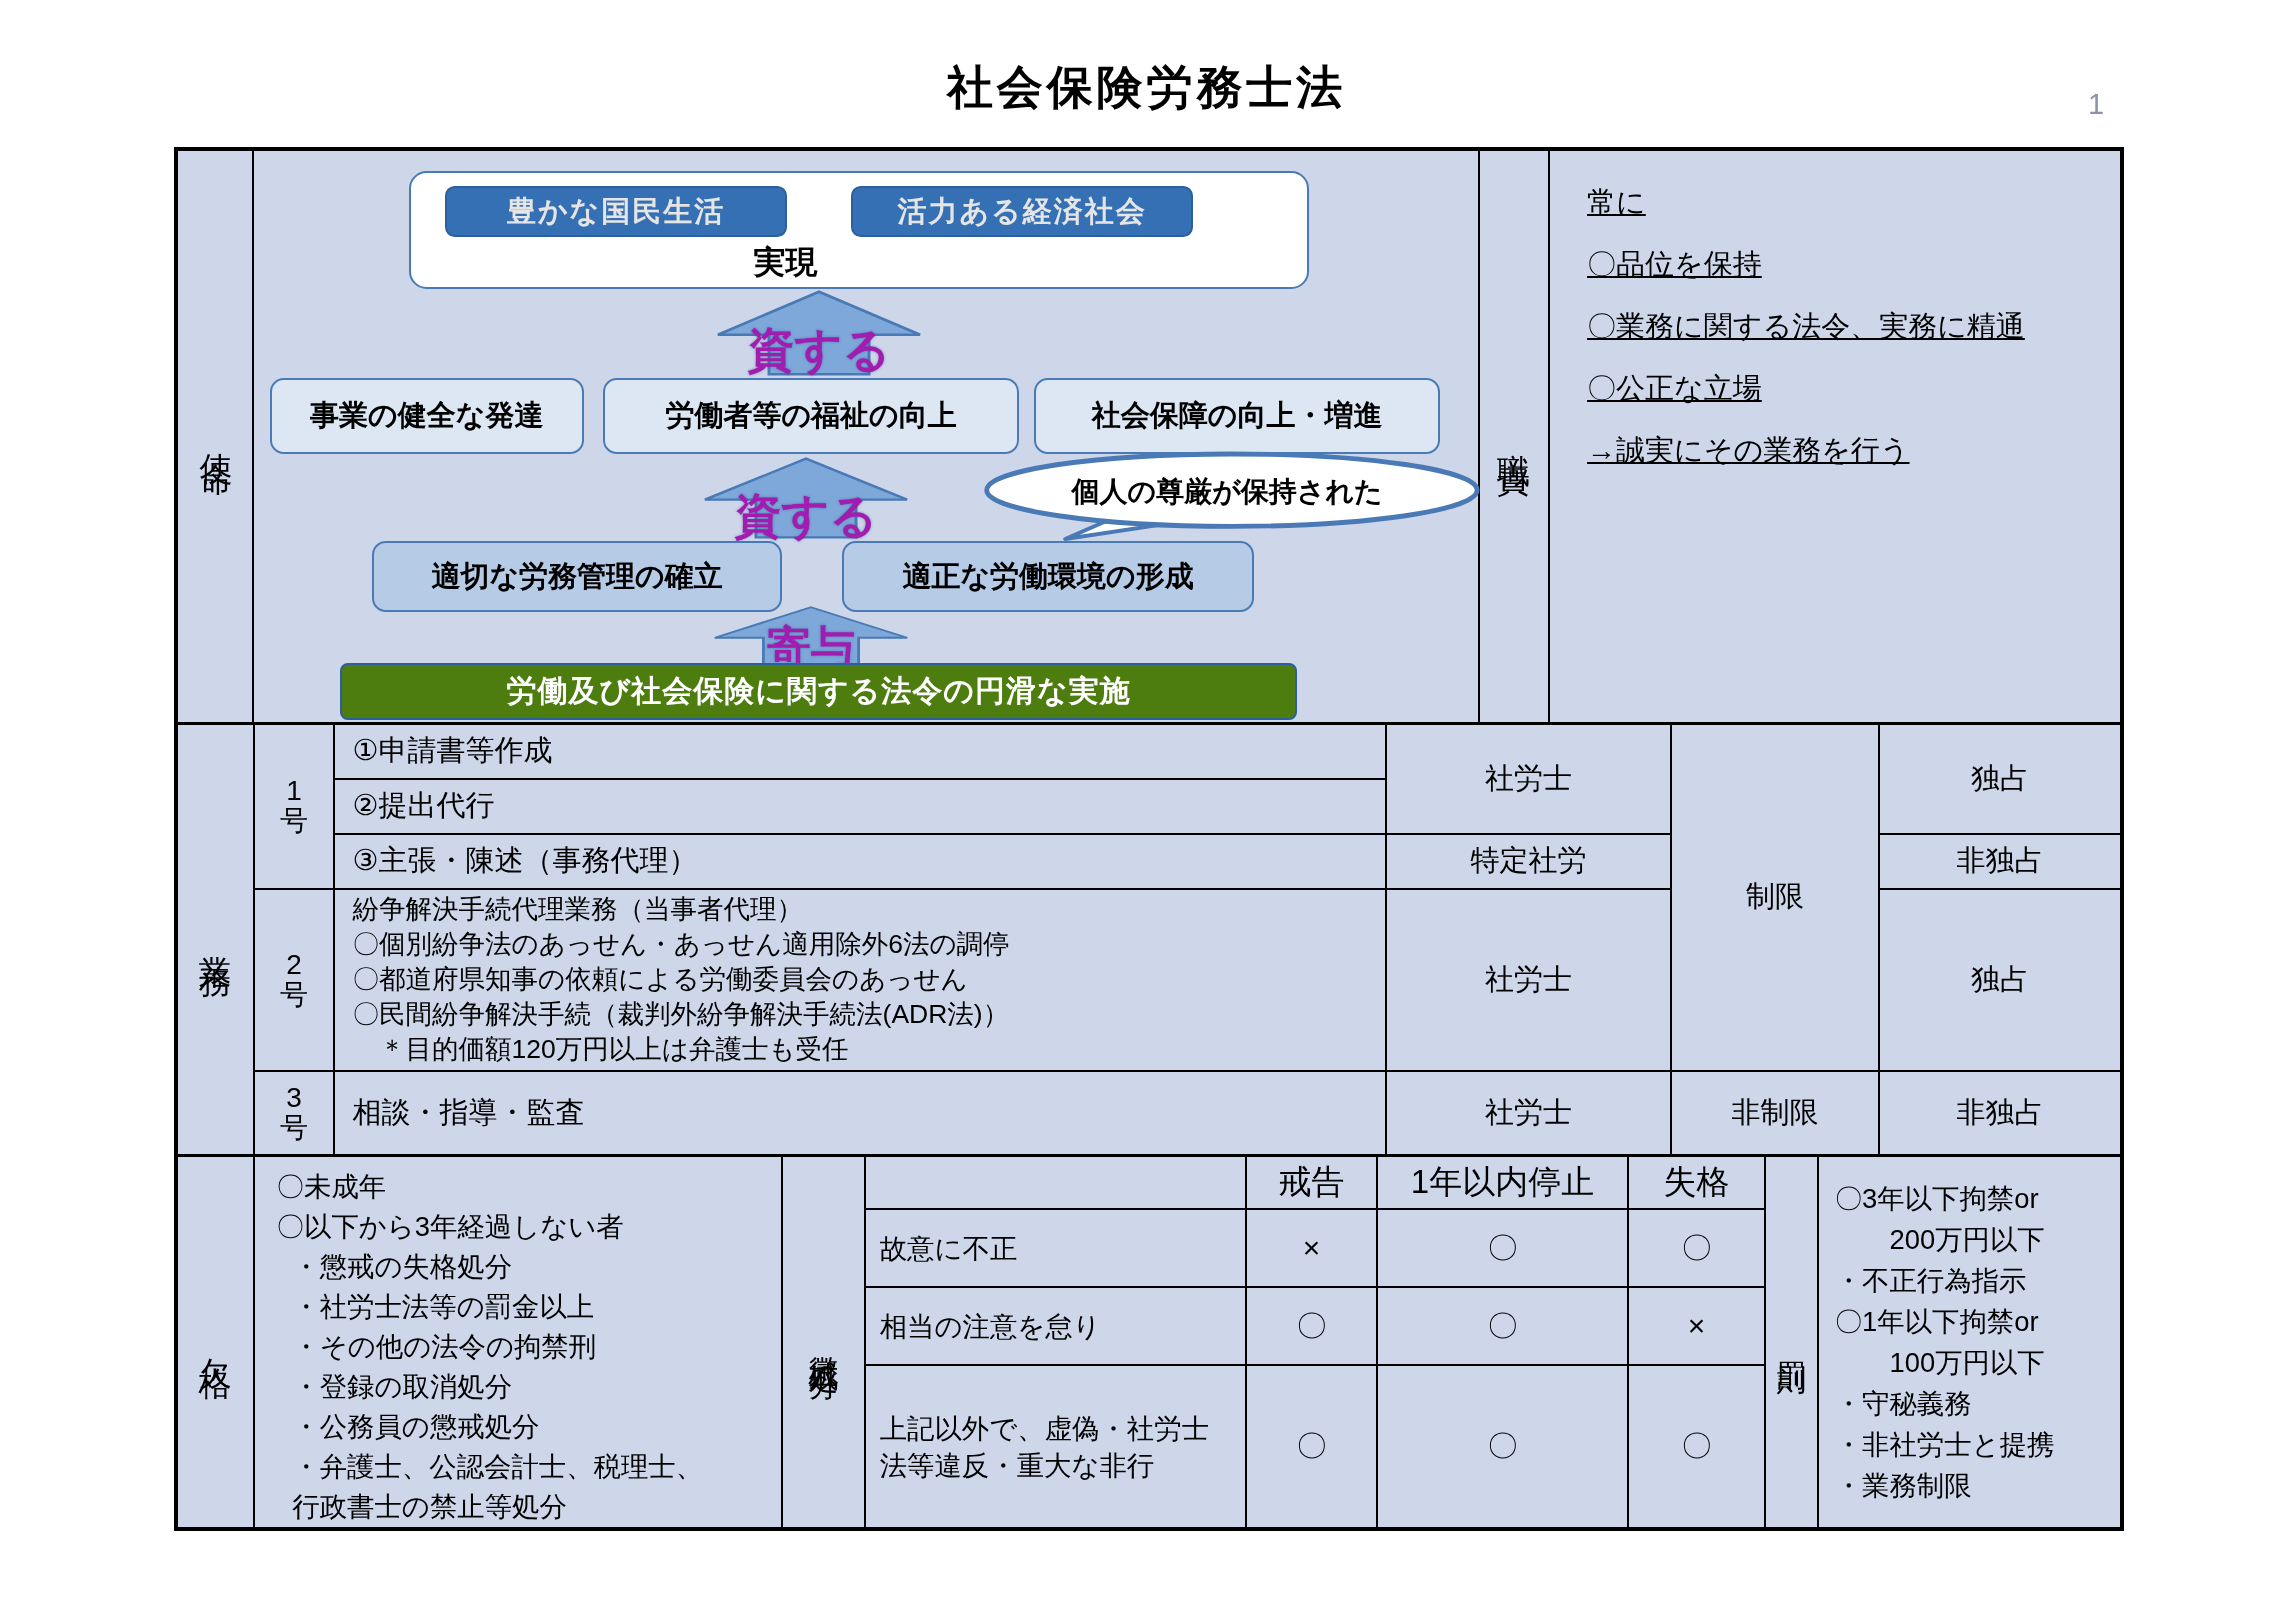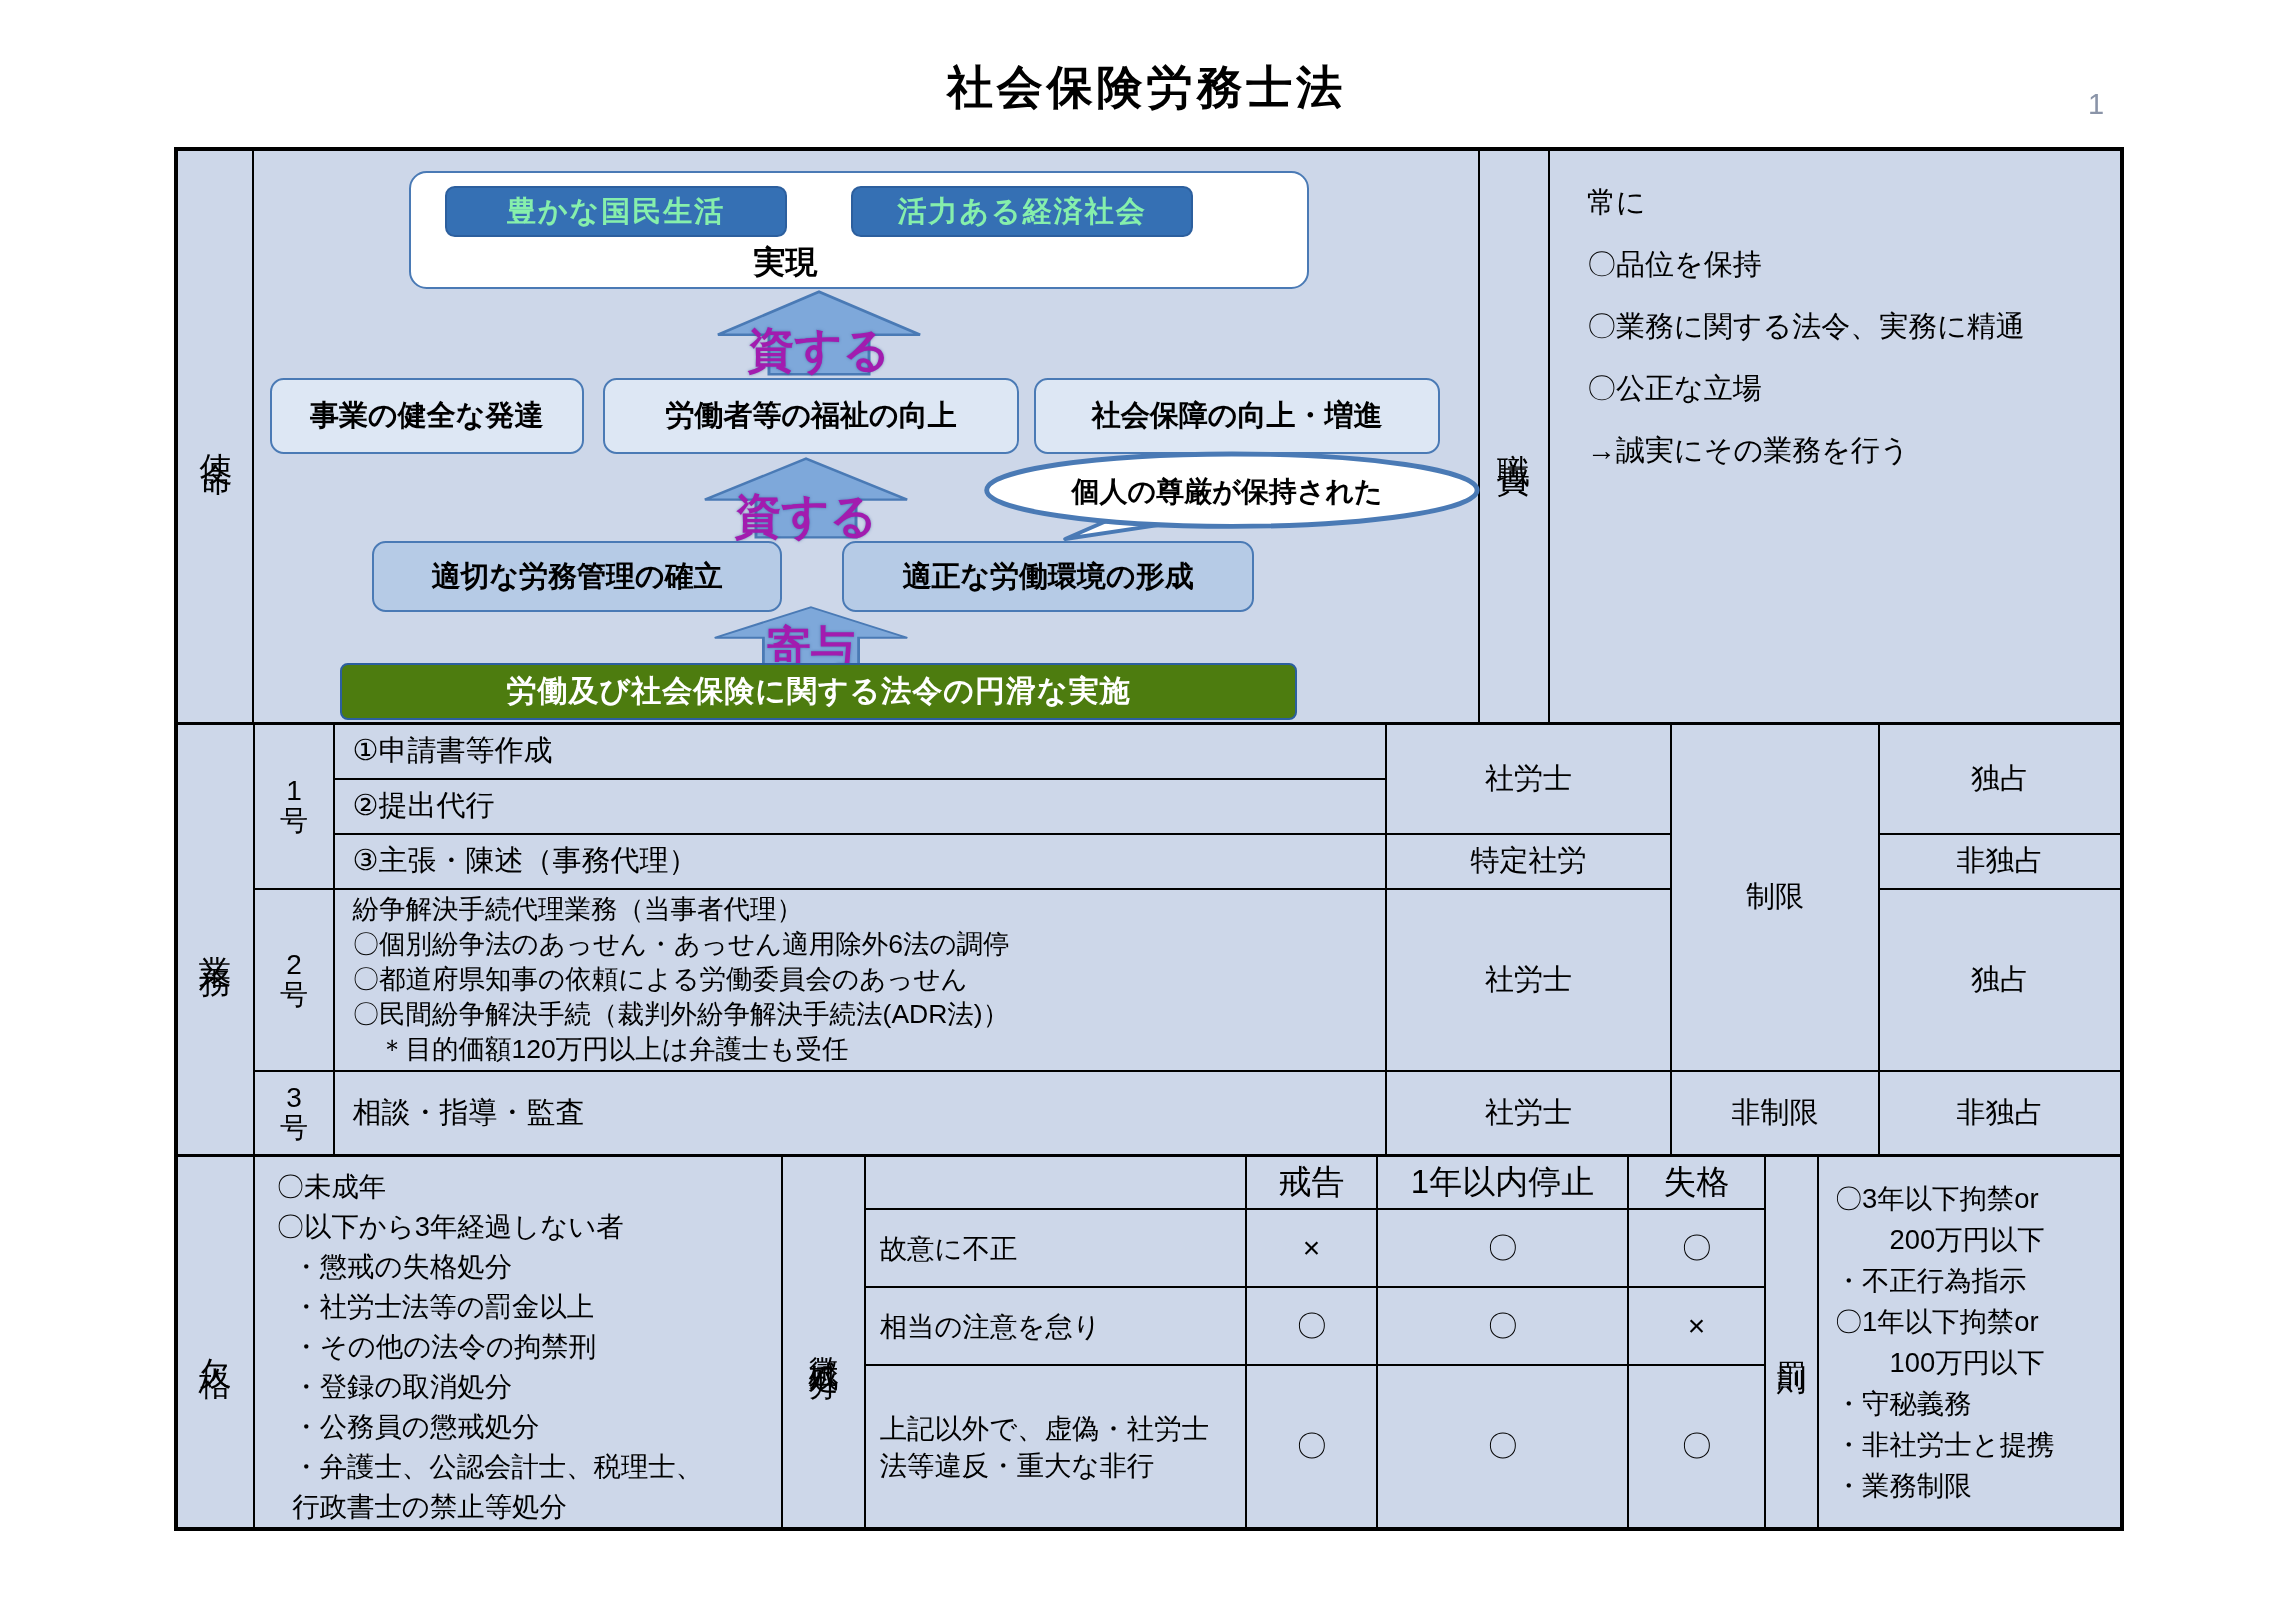--- a/index.html
+++ b/index.html
@@ -18,25 +18,25 @@
   .br{border-right:2.9px solid #000;}
   .bb{border-bottom:2.9px solid #000;}
   .vtext{writing-mode:vertical-rl;text-orientation:upright;font-size:33px;letter-spacing:9.8px;line-height:1;}
   .vtext.small{font-size:30px;letter-spacing:4.9px;}
 
   
   .b1-label{width:77px;}
   .flow{width:1224px;position:relative;border-right:2.9px solid #000;border-left:2.9px solid #000;margin-left:-2.9px;}
   .b1-duty-label{width:70px;border-right:2.9px solid #000;}
   .duties{flex:1;padding:19.6px 9.8px 0 37px;box-sizing:border-box;}
-  .duties .line{font-size:29px;line-height:62px;white-space:nowrap;}
+  .duties .line{font-size:29px;line-height:62px;white-space:nowrap;text-decoration:underline;}
 
   .goalbox{position:absolute;left:155px;top:19.6px;width:900px;height:118px;background:#fff;border:2.9px solid #4a7ab5;border-radius:17.6px;box-sizing:border-box;}
   .goalbox .btnrow{display:flex;gap:64px;padding:13.7px 0 0 34px;}
-  .bluebtn{width:338px;height:47px;background:#3570b4;border:2px solid #2c5f9e;border-radius:9.8px;color:#86efac;font-size:29px;font-weight:700;display:flex;align-items:center;justify-content:center;letter-spacing:2px;}
+  .bluebtn{width:338px;height:47px;background:#3570b4;border:2px solid #2c5f9e;border-radius:9.8px;color:#e5e5e5;font-size:29px;font-weight:700;display:flex;align-items:center;justify-content:center;letter-spacing:2px;}
   .goalcap{text-align:center;font-size:32px;font-weight:700;margin-top:3.9px;margin-right:147px;}
 
   .uparrow{position:absolute;}
   .uparrow svg{position:absolute;left:0;top:0;width:100%;height:100%;}
   .uparrow .atext{position:absolute;left:50%;top:34%;transform:translateX(-50%);color:#a21caf;font-weight:700;font-size:47px;white-space:nowrap;text-shadow:0 0 2.9px rgba(40,80,140,.55);}
 
   .fbox{position:absolute;border:2.9px solid #4a7ab5;border-radius:13.7px;box-sizing:border-box;display:flex;align-items:center;justify-content:center;font-size:29px;font-weight:700;white-space:nowrap;}
   .fbox.pale{background:#dde7f4;text-align:center;}
   .fbox.mid{background:#b6cbe6;}
 

